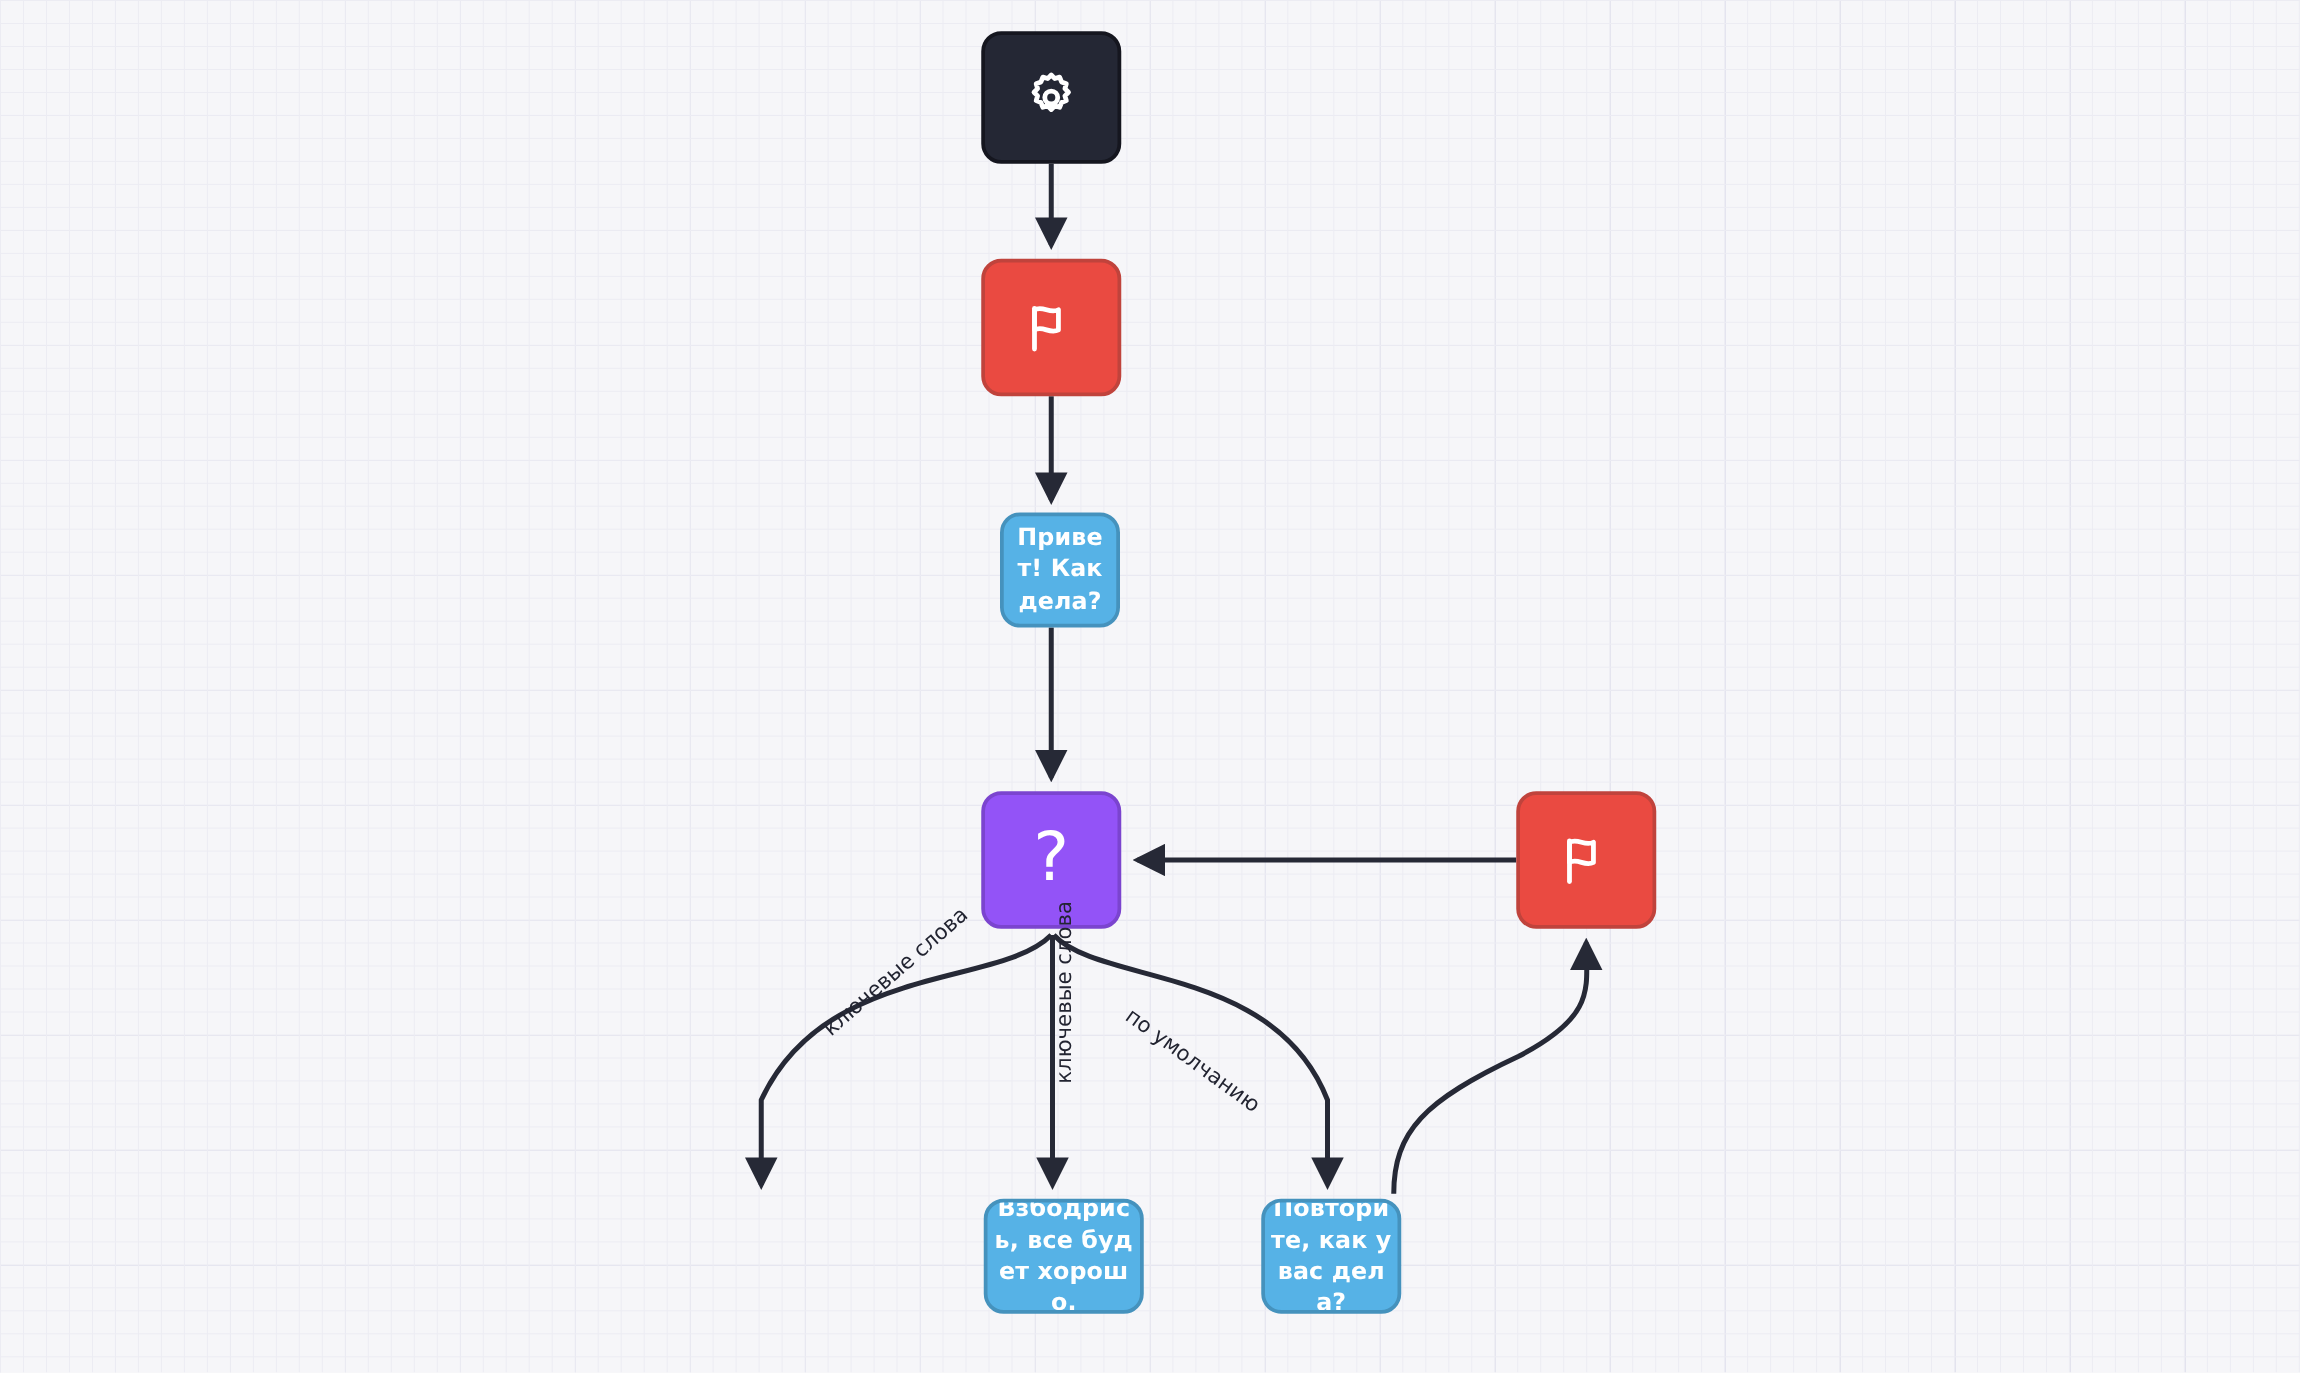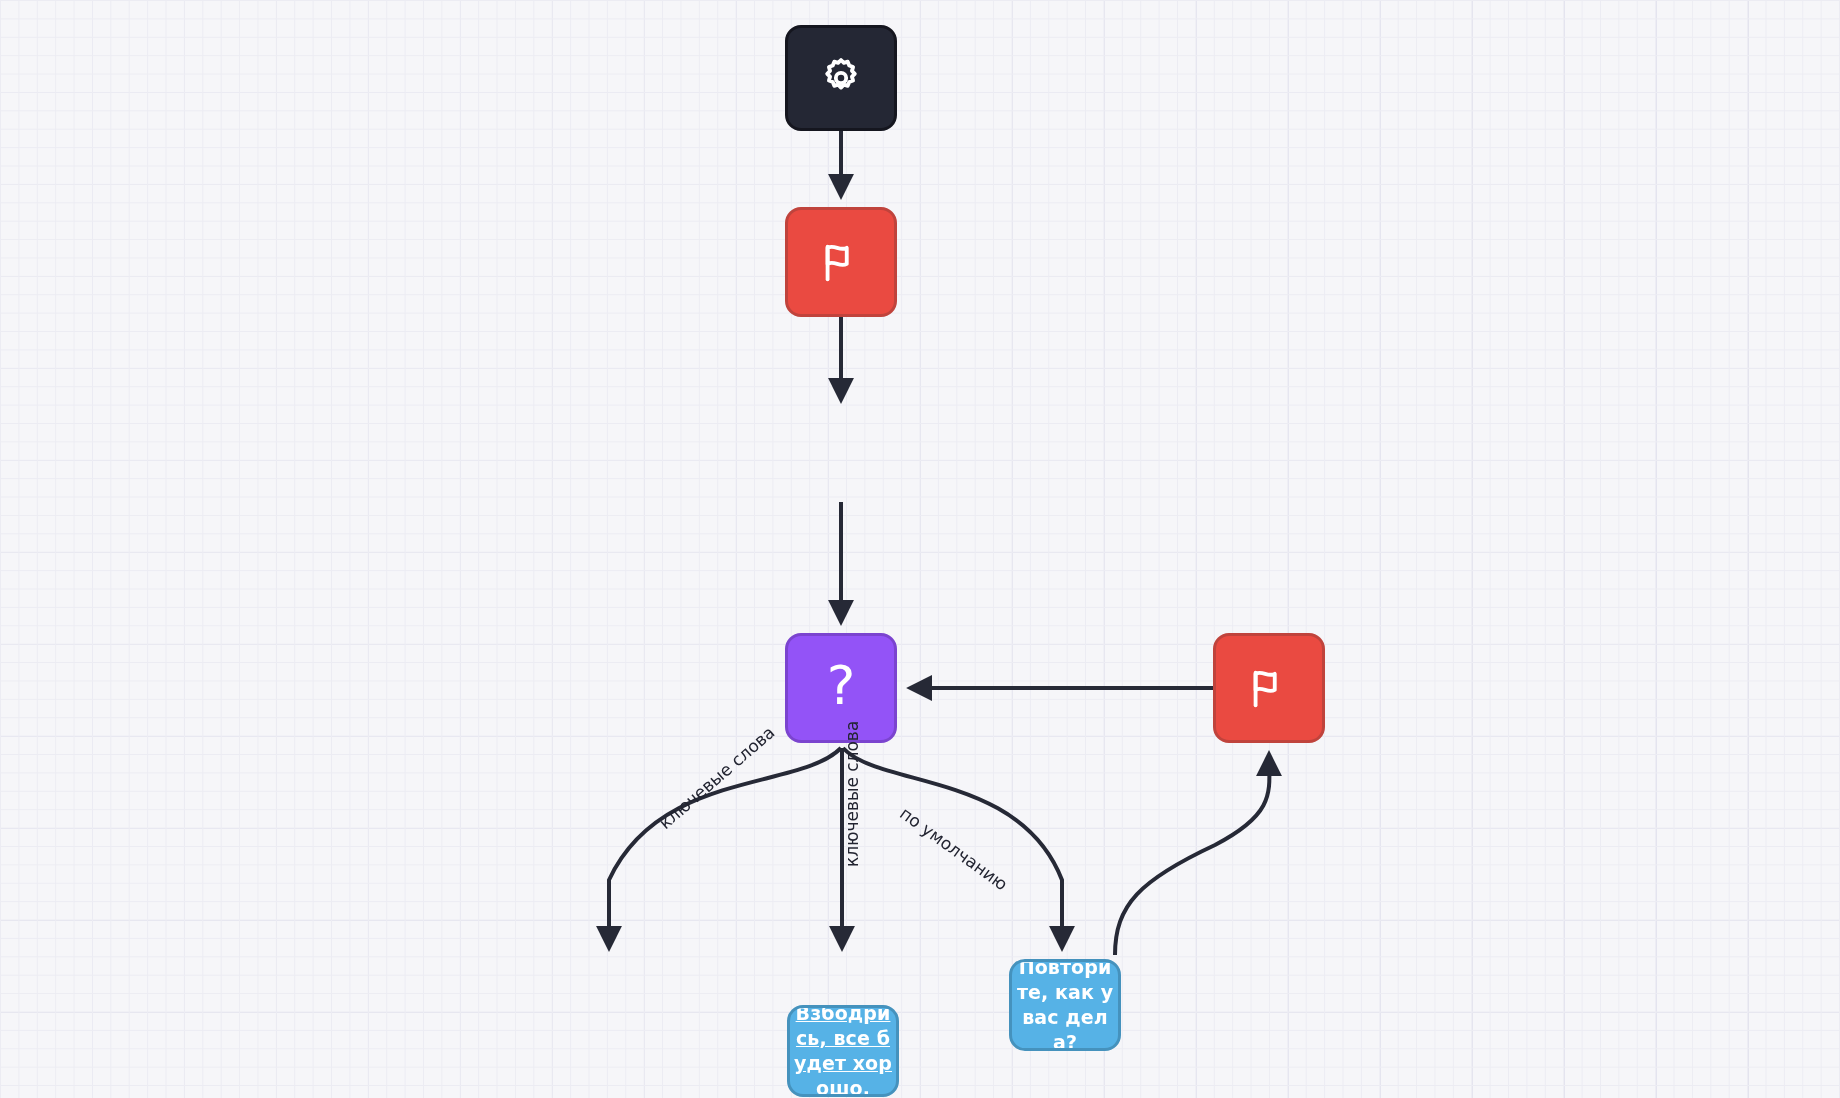--- a/index.html
+++ b/index.html
@@ -127,36 +127,39 @@
 
   <div class="node node-red" style="left:785px; top:207px; width:112px; height:110px;">
     <span>
       <svg class="icon-svg" width="46" height="46" viewBox="0 0 24 24" fill="none" stroke="#ffffff" stroke-width="2" stroke-linecap="round" stroke-linejoin="round">
         <path d="M5 21 V4"></path>
         <path d="M5 4.6 c3.6-2 6.4 2 10 0 V13 c-3.6 2-6.4-2-10 0 z"></path>
       </svg>
     </span>
   </div>
 
+  <div class="node node-blue" style="left:800px; top:410px; width:96px; height:92px;">
+    <span class="node-text">Привет! Как дела?</span>
+  </div>
 
   <div class="node node-purple" style="left:785px; top:633px; width:112px; height:110px;">
     <span class="qmark">?</span>
   </div>
 
   <div class="node node-red" style="left:1213px; top:633px; width:112px; height:110px;">
     <span>
       <svg class="icon-svg" width="46" height="46" viewBox="0 0 24 24" fill="none" stroke="#ffffff" stroke-width="2" stroke-linecap="round" stroke-linejoin="round">
         <path d="M5 21 V4"></path>
         <path d="M5 4.6 c3.6-2 6.4 2 10 0 V13 c-3.6 2-6.4-2-10 0 z"></path>
       </svg>
     </span>
   </div>
 
 
-  <div class="node node-blue" style="left:787px; top:1005px; width:112px; height:92px;text-decoration:underline;">
+  <div class="node node-blue" style="left:787px; top:959px; width:128px; height:92px;">
     <span class="node-text">Взбодрись, все будет хорошо.</span>
   </div>
 
   <div class="node node-blue" style="left:1009px; top:959px; width:112px; height:92px;">
     <span class="node-text">Повторите, как у вас дела?</span>
   </div>
 
   <div class="edge-label" style="left:655px; top:818px; transform: rotate(-41deg);">ключевые слова</div>
 
   <div class="edge-label" style="left:842px; top:867px; transform: rotate(-90deg);">ключевые слова</div>

